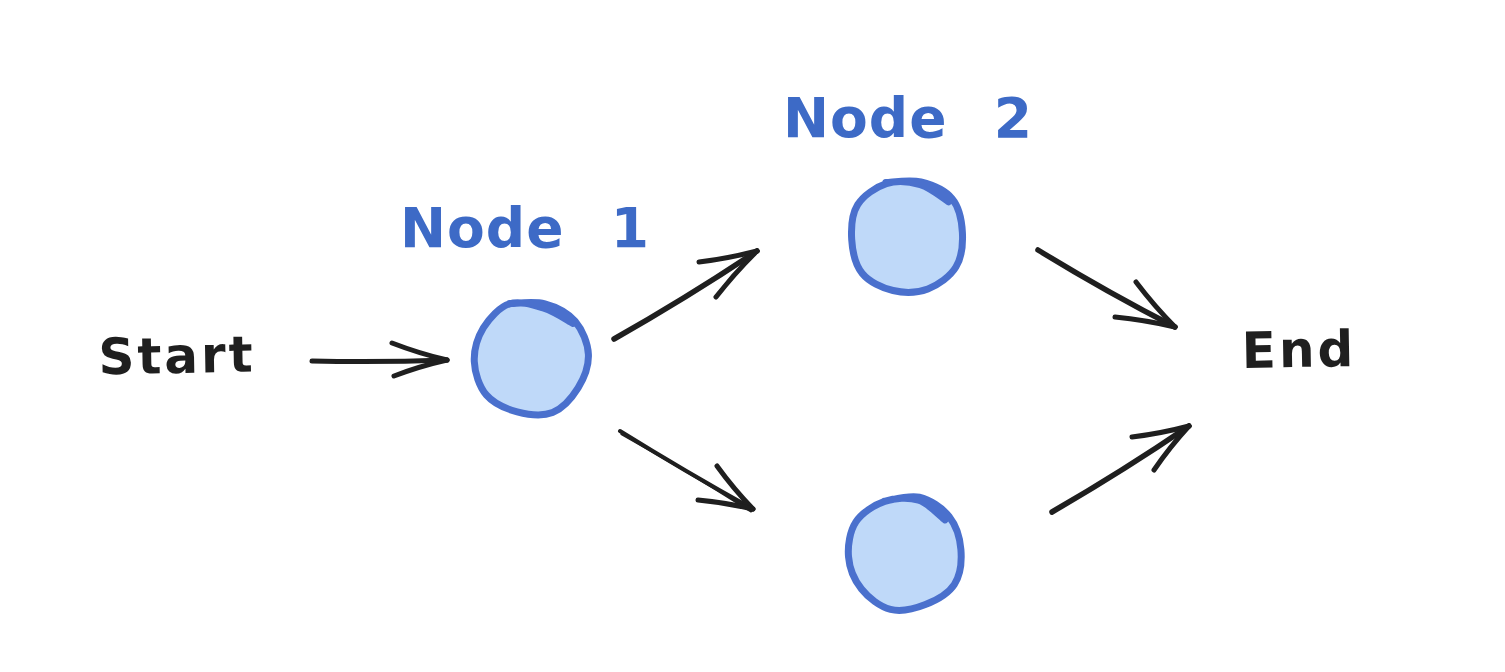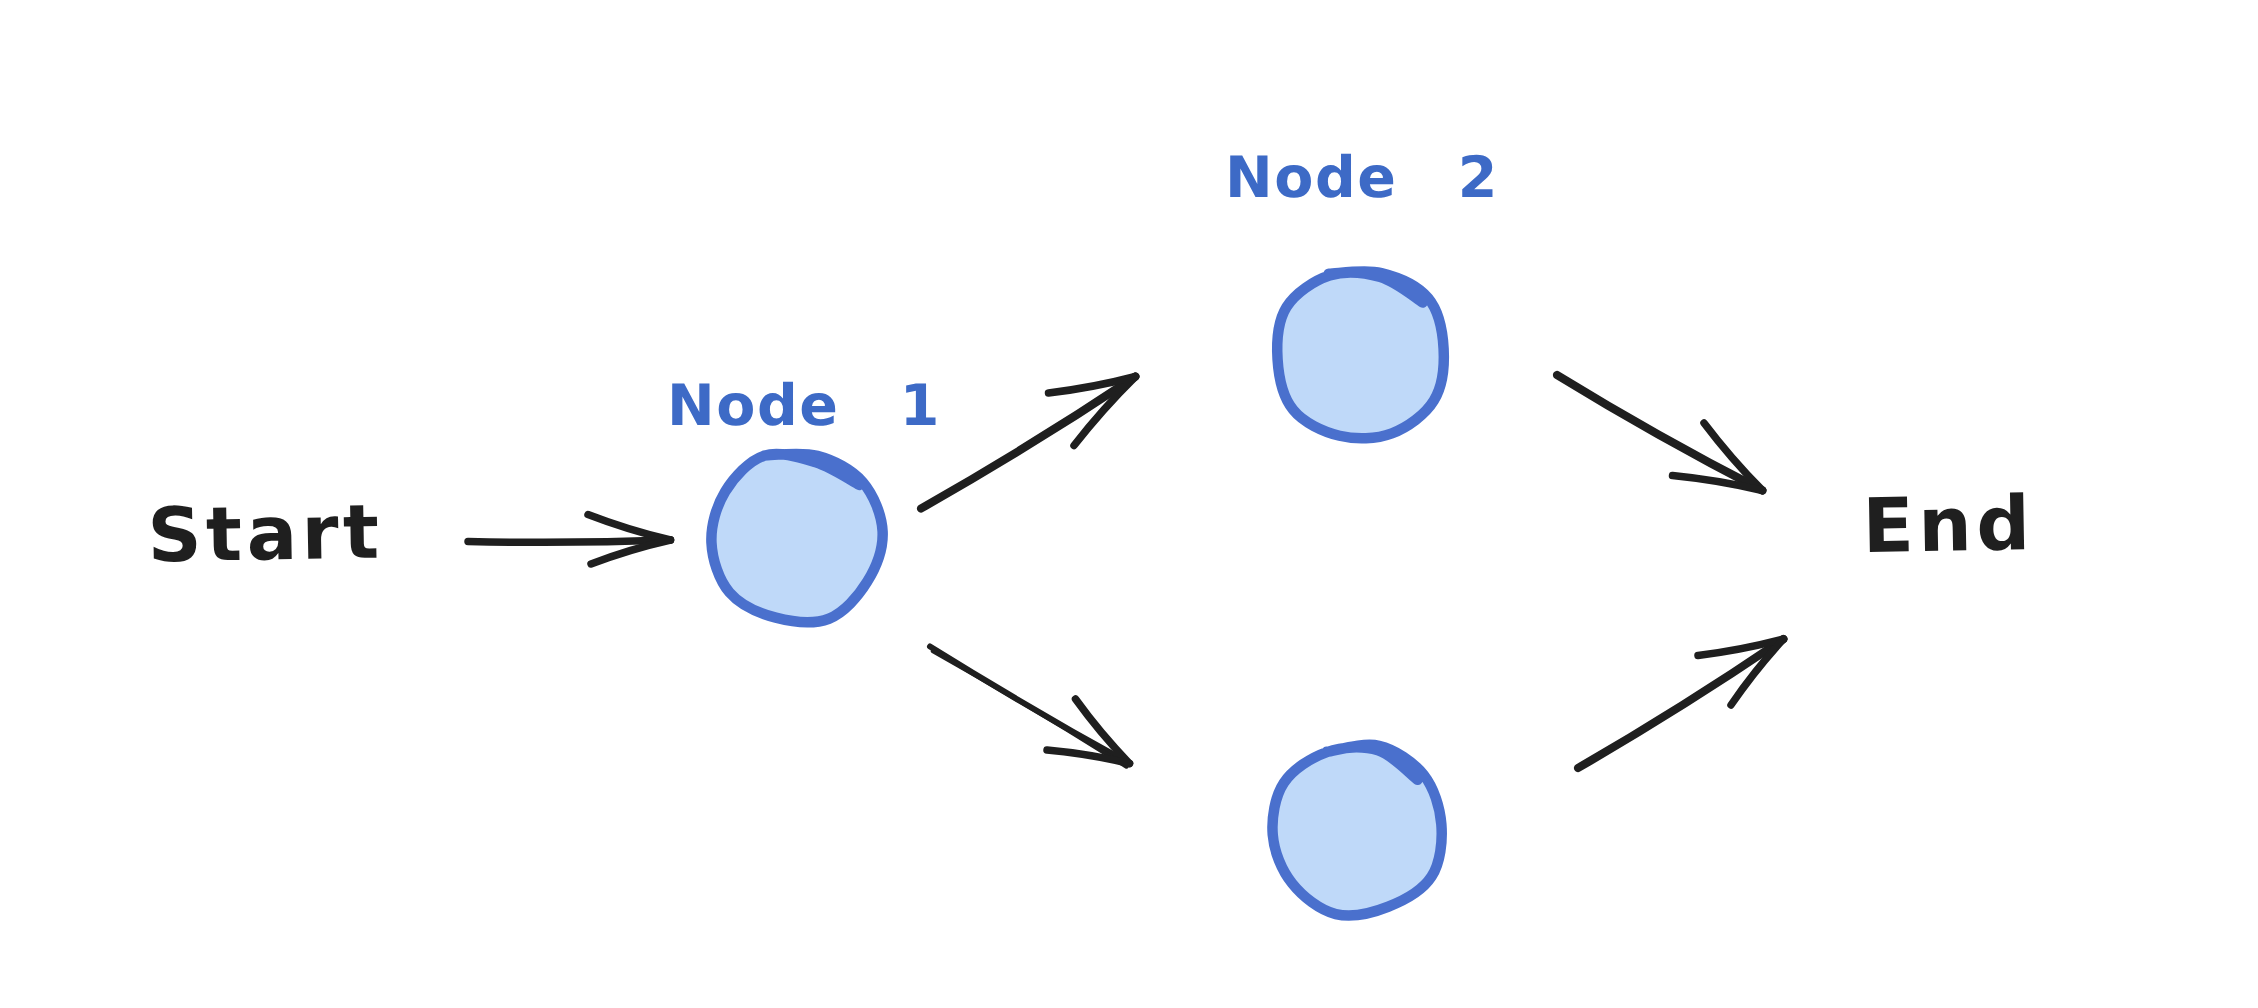--- a/index.html
+++ b/index.html
@@ -14,35 +14,35 @@
   #shapes{position:absolute;left:0;top:0;width:1505px;height:672px;}
   .label{
     position:absolute;
     transform:translate(-50%,-50%);
     white-space:nowrap;
     user-select:none;
   }
   .node-label{
     color:#3d6ac6;
     font-weight:700;
-    font-size:38px;
+    font-size:55px;
     letter-spacing:1px;
     word-spacing:26px;
     text-align:right;
   }
   .hand-label{
     color:#1f1f1f;
     font-weight:600;
     font-size:50px;
     letter-spacing:3px;
     transform:translate(-50%,-50%) rotate(-1deg);
   }
   #start-label{left:177px;top:356px;}
   #end-label{left:1299px;top:350px;}
-  #node1-label{left:536px;top:228px;margin-top:42px;}
+  #node1-label{left:525px;top:228px;}
   #node2-label{left:908px;top:118px;}
   #node3-label{left:908px;top:435px;}
 </style>
 </head>
 <body>
 
 <div id="canvas">
 
   <svg id="shapes" viewBox="0 0 1505 672" xmlns="http://www.w3.org/2000/svg">
       <path d="M509.5,303.6C515.4,303.6 533.9,300.9 544.9,303.9C555.9,306.8 567.9,313.0 575.2,321.4C582.4,329.9 587.9,343.3 588.4,354.4C588.9,365.5 584.1,378.2 578.1,387.9C572.1,397.6 562.7,408.5 552.6,412.5C542.4,416.4 528.2,414.7 517.2,411.8C506.2,408.9 493.5,403.3 486.3,394.9C479.2,386.6 474.8,372.8 474.3,361.6C473.8,350.4 477.6,337.4 483.4,327.8C489.3,318.2 499.5,307.0 509.5,303.8C519.6,300.5 533.2,305.0 543.8,308.2C554.3,311.5 568.1,320.8 572.9,323.3" stroke="#4a70cd" stroke-width="7" fill="#bfd9f9" stroke-linecap="round" stroke-linejoin="round"></path>

